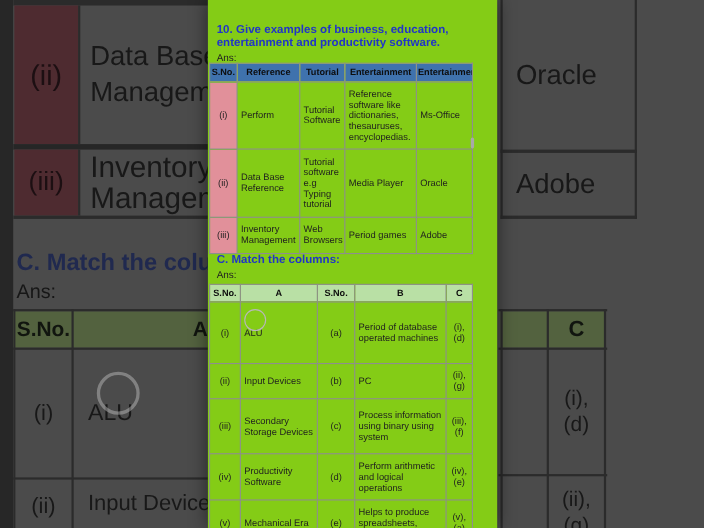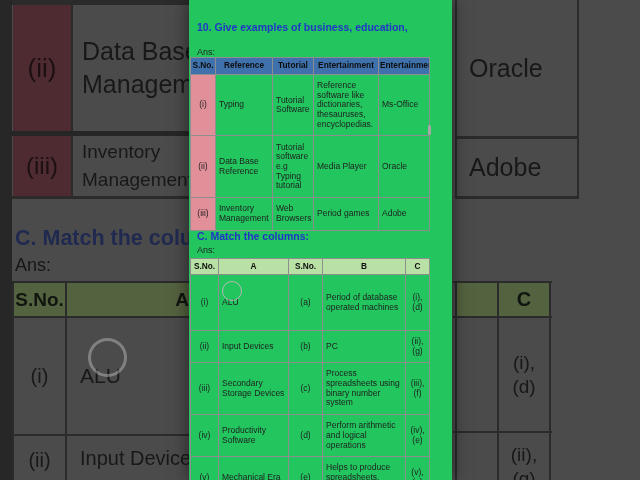--- a/index.html
+++ b/index.html
@@ -10,21 +10,21 @@
   
   .bgline{position:absolute;background:#2b2b2b;}
   .bg-cell{position:absolute;display:flex;align-items:center;color:#181818;}
   .bg-pink{background:#4e2b30;color:#1c0f12;justify-content:center;}
   .bg-green{background:#53623f;}
   .bg-name{flex-direction:column;align-items:flex-start;justify-content:center;}
   .bg-heading{font-weight:bold;color:#20294f;font-size:21.5px;white-space:nowrap;}
   .bg-ans{color:#161616;font-size:18px;}
   .ring{position:absolute;border-radius:50%;}
   
-  .panel{position:absolute;left:189px;top:0;width:263px;height:480px;background:#22c55e;
+  .panel{position:absolute;left:189px;top:0;width:263px;height:480px;background:#84cc16;
          overflow:hidden;box-shadow:0 0 16px rgba(0,0,0,0.55);}
   .title{font-weight:bold;font-size:10.5px;line-height:12px;color:#2136c7;white-space:nowrap;}
   .ans{font-size:9px;color:#222;}
   table{border-collapse:collapse;table-layout:fixed;width:239px;}
   td,th{border:1px solid #8e8e8e;font-size:8.5px;line-height:1.14;color:#1f1f1f;
         padding:6px 3px;vertical-align:middle;overflow:hidden;font-weight:normal;}
   .t1 th{background:#3f72ad;font-weight:bold;font-size:8.3px;text-align:center;padding:2px 1px;color:#0d0d0d;}
   .t2 th{background:#b9e0a5;font-weight:bold;font-size:8.3px;text-align:center;padding:1px;color:#0d0d0d;}
   .sno1{background:#e1909a;text-align:center;}
   .ctr{text-align:center;}
@@ -45,21 +45,21 @@
     <div class="bgline" style="left:59px;top:5px;width:2px;height:126px;"></div>
     <div class="bg-cell bg-name" style="left:61px;top:5px;width:116px;height:126px;font-size:25px;line-height:33px;padding-left:9px;white-space:nowrap;">
       <span>Data Base</span>
       <span>Management</span>
     </div>
     <div class="bgline" style="left:0;top:131px;width:177px;height:5px;background:#262626;"></div>
     <div class="bg-cell bg-pink" style="left:1px;top:136px;width:58px;height:60px;font-size:24px;">
       <span>(iii)</span>
     </div>
     <div class="bgline" style="left:59px;top:136px;width:2px;height:60px;"></div>
-    <div class="bg-cell bg-name" style="left:61px;top:136px;width:116px;height:60px;font-size:19px;line-height:28px;padding-left:9px;white-space:nowrap;">
+    <div class="bg-cell bg-name" style="left:61px;top:136px;width:116px;height:60px;font-size:27px;line-height:28px;padding-left:9px;white-space:nowrap;">
       <span>Inventory</span>
       <span>Management</span>
     </div>
     <div class="bgline" style="left:0;top:196px;width:177px;height:3px;"></div>
   </div>
 
   <div class="frag" style="left:453px;top:0;width:128px;height:200px;">
     <div class="bgline" style="left:2px;top:0;width:2px;height:199px;"></div>
     <div class="bgline" style="left:124px;top:0;width:2px;height:199px;"></div>
     <div class="bg-cell" style="left:4px;top:0;width:120px;height:136px;font-size:25px;padding-left:12px;">
@@ -123,20 +123,21 @@
     <div class="bg-cell bg-name" style="left:46px;top:152px;width:50px;height:47px;align-items:center;justify-content:flex-start;padding-top:10px;font-size:19px;line-height:24px;">
       <span>(ii),</span>
       <span>(g)</span>
     </div>
   </div>
 
   <div class="panel">
 
     <div class="abs" style="left:8px;top:21px;">
       <div class="title">10. Give examples of business, education,</div>
+      <div class="title">entertainment and productivity software.</div>
     </div>
     <div class="abs ans" style="left:8px;top:47px;">Ans:</div>
 
     <div class="abs" style="left:1px;top:57px;">
       <table class="t1">
         <colgroup>
             <col style="width:25px">
             <col style="width:57px">
             <col style="width:41px">
             <col style="width:65px">
@@ -145,21 +146,21 @@
         <tbody>
             <tr style="height:17px">
           <th>S.No.</th>
           <th>Reference</th>
           <th>Tutorial</th>
           <th>Entertainment</th>
           <th>Entertainment</th>
         </tr>
         <tr style="height:59px">
           <td class="sno1">(i)</td>
-          <td>Typing</td>
+          <td>Perform</td>
           <td>Tutorial Software</td>
           <td>Reference software like dictionaries, thesauruses, encyclopedias.</td>
           <td>Ms-Office</td>
         </tr>
         <tr style="height:62px">
           <td class="sno1">(ii)</td>
           <td>Data Base Reference</td>
           <td>Tutorial software e.g Typing tutorial</td>
           <td>Media Player</td>
           <td>Oracle</td>
@@ -206,21 +207,21 @@
           <td class="ctr">(ii)</td>
           <td>Input Devices</td>
           <td class="ctr">(b)</td>
           <td>PC</td>
           <td class="ctr">(ii), (g)</td>
         </tr>
         <tr style="height:50px">
           <td class="ctr">(iii)</td>
           <td>Secondary Storage Devices</td>
           <td class="ctr">(c)</td>
-          <td>Process spreadsheets using binary number system</td>
+          <td>Process information using binary using system</td>
           <td class="ctr">(iii), (f)</td>
         </tr>
         <tr style="height:32px">
           <td class="ctr">(iv)</td>
           <td>Productivity Software</td>
           <td class="ctr">(d)</td>
           <td>Perform arithmetic and logical operations</td>
           <td class="ctr">(iv), (e)</td>
         </tr>
         <tr style="height:30px">

